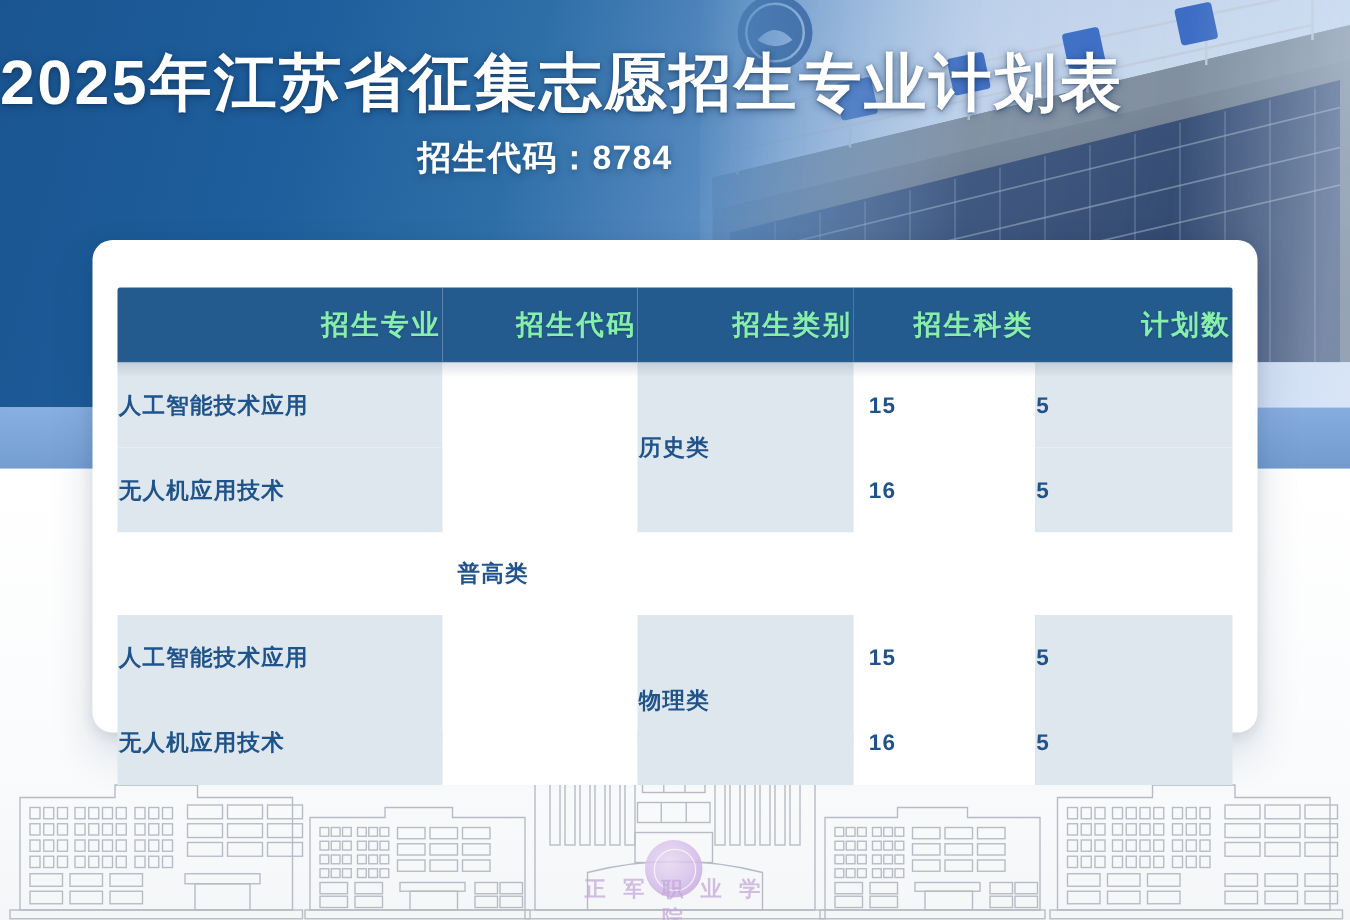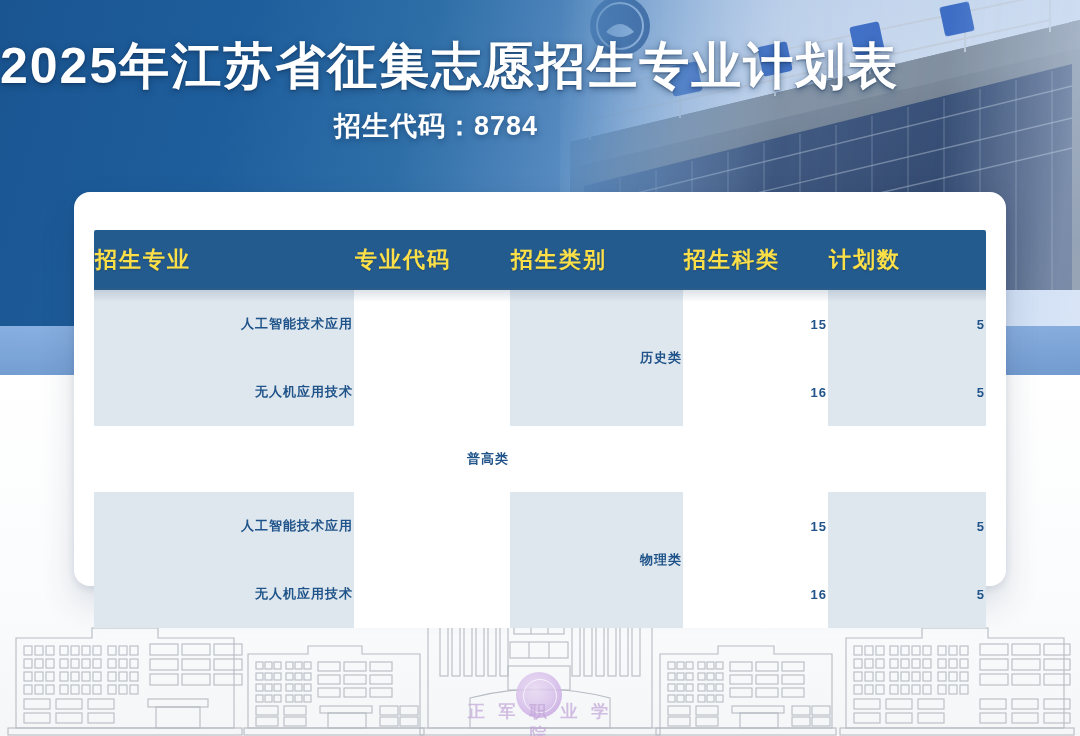--- a/index.html
+++ b/index.html
@@ -57,31 +57,31 @@
     z-index:5;
   }
 
   
   table.plan{
     position:absolute;left:94px;top:230px;width:892px;
     border-collapse:separate;border-spacing:0;z-index:7;
     table-layout:fixed;
   }
   table.plan th{
-    background:#245b8f;color:#fde047;
+    background:#245b8f;color:#86efac;
     font-size:22px;font-weight:bold;letter-spacing:2px;
-    height:58px;text-align:left;vertical-align:middle;
+    height:58px;text-align:right;vertical-align:middle;
     text-shadow:0 1px 2px rgba(0,0,0,.22);
   }
   table.plan th:first-child{border-top-left-radius:2px;}
   table.plan th:last-child{border-top-right-radius:2px;font-family:Liberation Serif, serif;}
 
   table.plan td{
-    text-align:right;vertical-align:middle;
-    font-size:13px;font-weight:bold;color:#1f5389;
+    text-align:left;vertical-align:middle;
+    font-size:18px;font-weight:bold;color:#1f5389;
     height:66px;letter-spacing:1px;
   }
   td.tint{background:#dfe7ee;}
   td.plain{background:#ffffff;padding-left:12px;}
   td.gap{background:#ffffff;height:7px;padding:0;}
   td.major{font-size:19px;}
   td.num{font-size:21px;letter-spacing:0;}
   td.cat{font-size:19px;}
   .hdr-shade{
     position:absolute;left:94px;top:288px;width:892px;height:14px;z-index:8;
@@ -198,21 +198,21 @@
     <colgroup>
       <col style="width:260px">
         <col style="width:156px">
         <col style="width:173px">
         <col style="width:145px">
         <col style="width:158px">
     </colgroup>
     <thead>
       <tr>
         <th>招生专业</th>
-        <th>专业代码</th>
+        <th>招生代码</th>
         <th>招生类别</th>
         <th>招生科类</th>
         <th>计划数</th>
       </tr>
     </thead>
     <tbody>
 
       <tr>
         <td class="tint major">人工智能技术应用</td>
         <td class="plain cat" rowspan="5">普高类</td>

